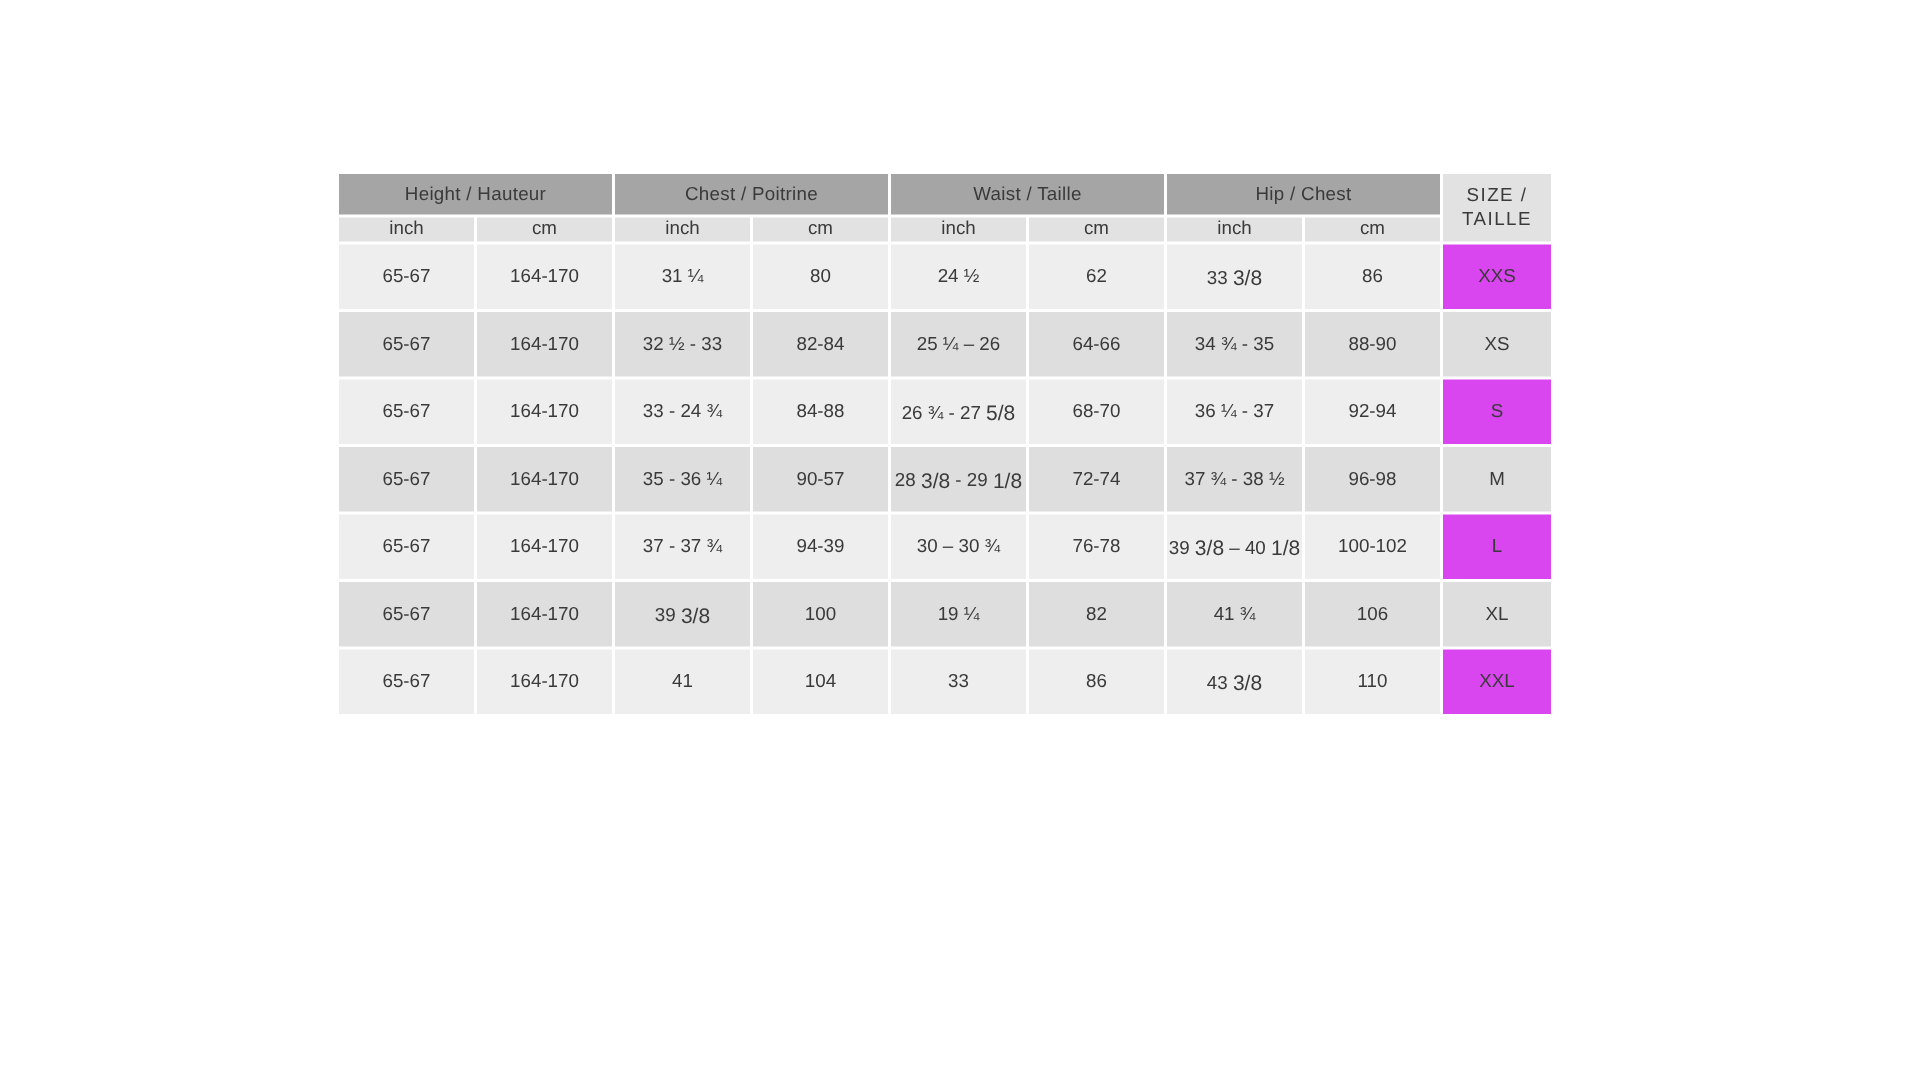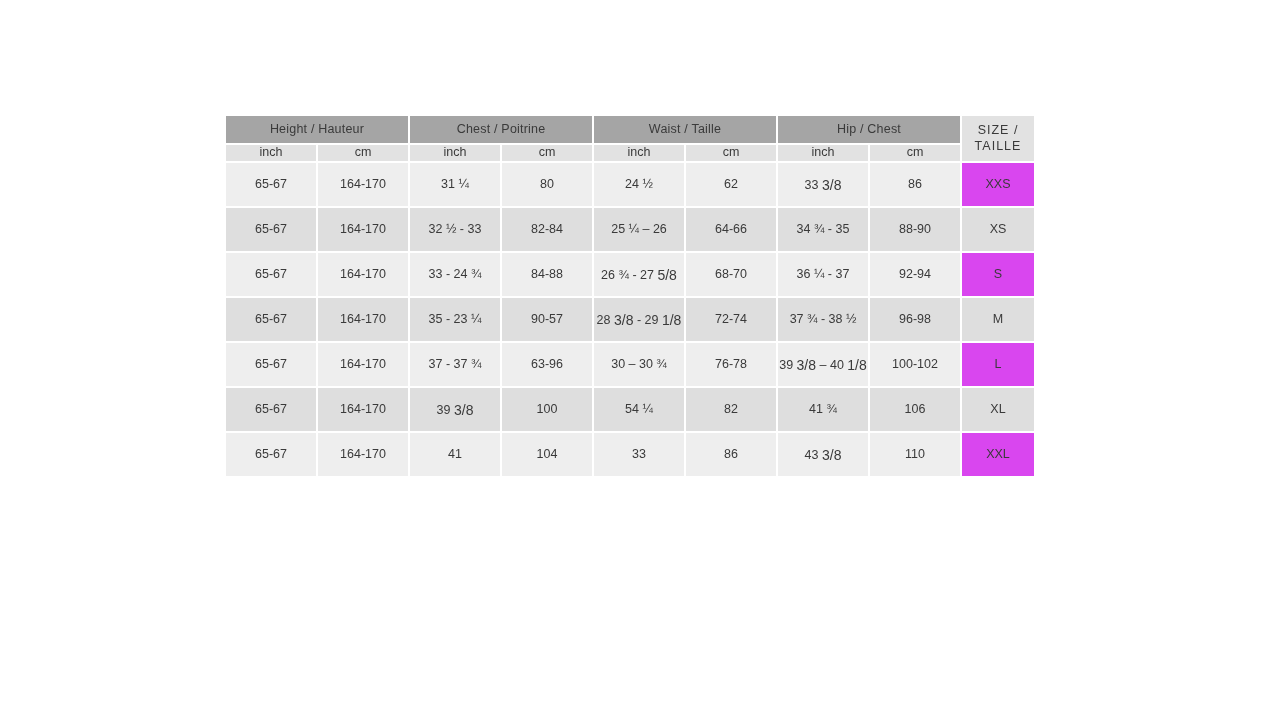--- a/index.html
+++ b/index.html
@@ -134,45 +134,45 @@
             <td class="data-cell col-narrow">84-88</td>
             <td class="data-cell col-narrow">26 ¾  - 27 <span class="frac">5/8</span></td>
             <td class="data-cell col-narrow">68-70</td>
             <td class="data-cell col-narrow">36 ¼  - 37</td>
             <td class="data-cell col-narrow">92-94</td>
             <td class="data-cell size-col col-size">S</td>
           </tr>
           <tr class="row-dark">
             <td class="data-cell col-narrow">65-67</td>
             <td class="data-cell col-narrow">164-170</td>
-            <td class="data-cell col-narrow">35 - 23 ¼</td>
+            <td class="data-cell col-narrow">35 - 36 ¼</td>
             <td class="data-cell col-narrow">90-57</td>
             <td class="data-cell col-narrow">28 <span class="frac">3/8</span> - 29 <span class="frac">1/8</span></td>
             <td class="data-cell col-narrow">72-74</td>
             <td class="data-cell col-narrow">37 ¾  -  38 ½</td>
             <td class="data-cell col-narrow">96-98</td>
             <td class="data-cell size-col col-size">M</td>
           </tr>
           <tr class="row-light">
             <td class="data-cell col-narrow">65-67</td>
             <td class="data-cell col-narrow">164-170</td>
             <td class="data-cell col-narrow">37 - 37 ¾</td>
-            <td class="data-cell col-narrow">63-96</td>
+            <td class="data-cell col-narrow">94-39</td>
             <td class="data-cell col-narrow">30 – 30 ¾</td>
             <td class="data-cell col-narrow">76-78</td>
             <td class="data-cell col-narrow">39 <span class="frac">3/8</span> – 40 <span class="frac">1/8</span></td>
             <td class="data-cell col-narrow">100-102</td>
             <td class="data-cell size-col col-size">L</td>
           </tr>
           <tr class="row-dark">
             <td class="data-cell col-narrow">65-67</td>
             <td class="data-cell col-narrow">164-170</td>
             <td class="data-cell col-narrow">39 <span class="frac">3/8</span></td>
             <td class="data-cell col-narrow">100</td>
-            <td class="data-cell col-narrow">54 ¼</td>
+            <td class="data-cell col-narrow">19 ¼</td>
             <td class="data-cell col-narrow">82</td>
             <td class="data-cell col-narrow">41 ¾</td>
             <td class="data-cell col-narrow">106</td>
             <td class="data-cell size-col col-size">XL</td>
           </tr>
           <tr class="row-light">
             <td class="data-cell col-narrow">65-67</td>
             <td class="data-cell col-narrow">164-170</td>
             <td class="data-cell col-narrow">41</td>
             <td class="data-cell col-narrow">104</td>

